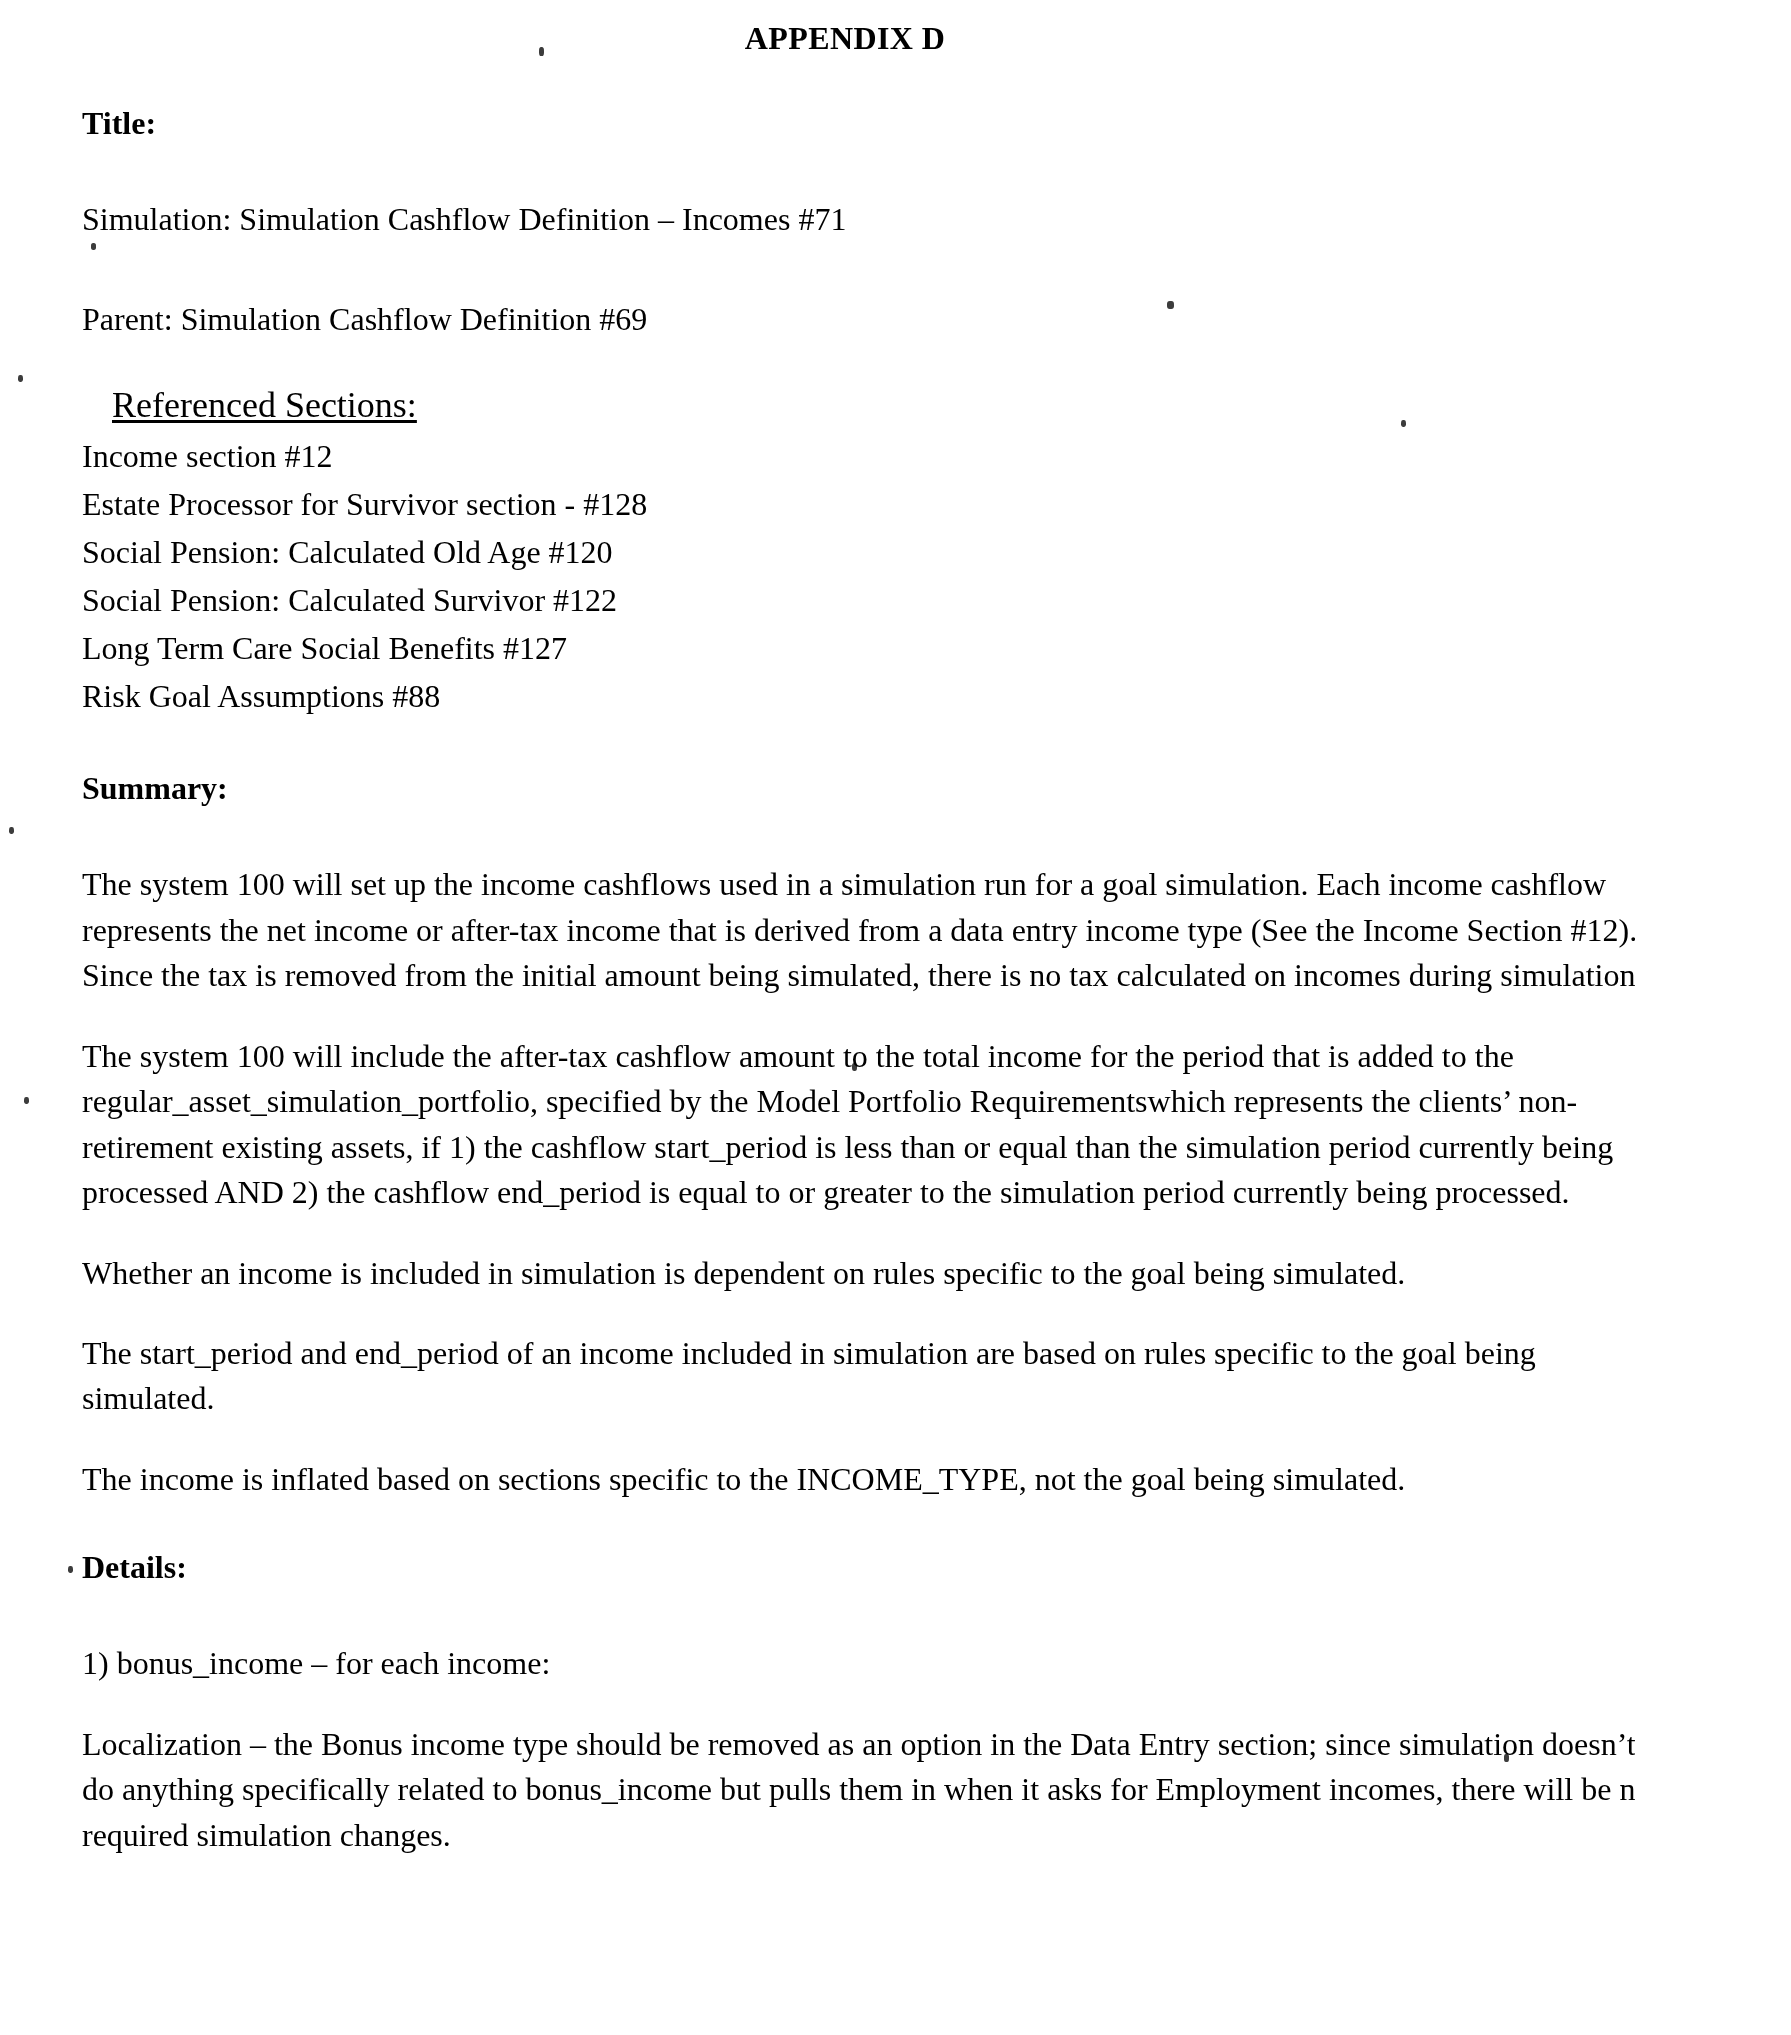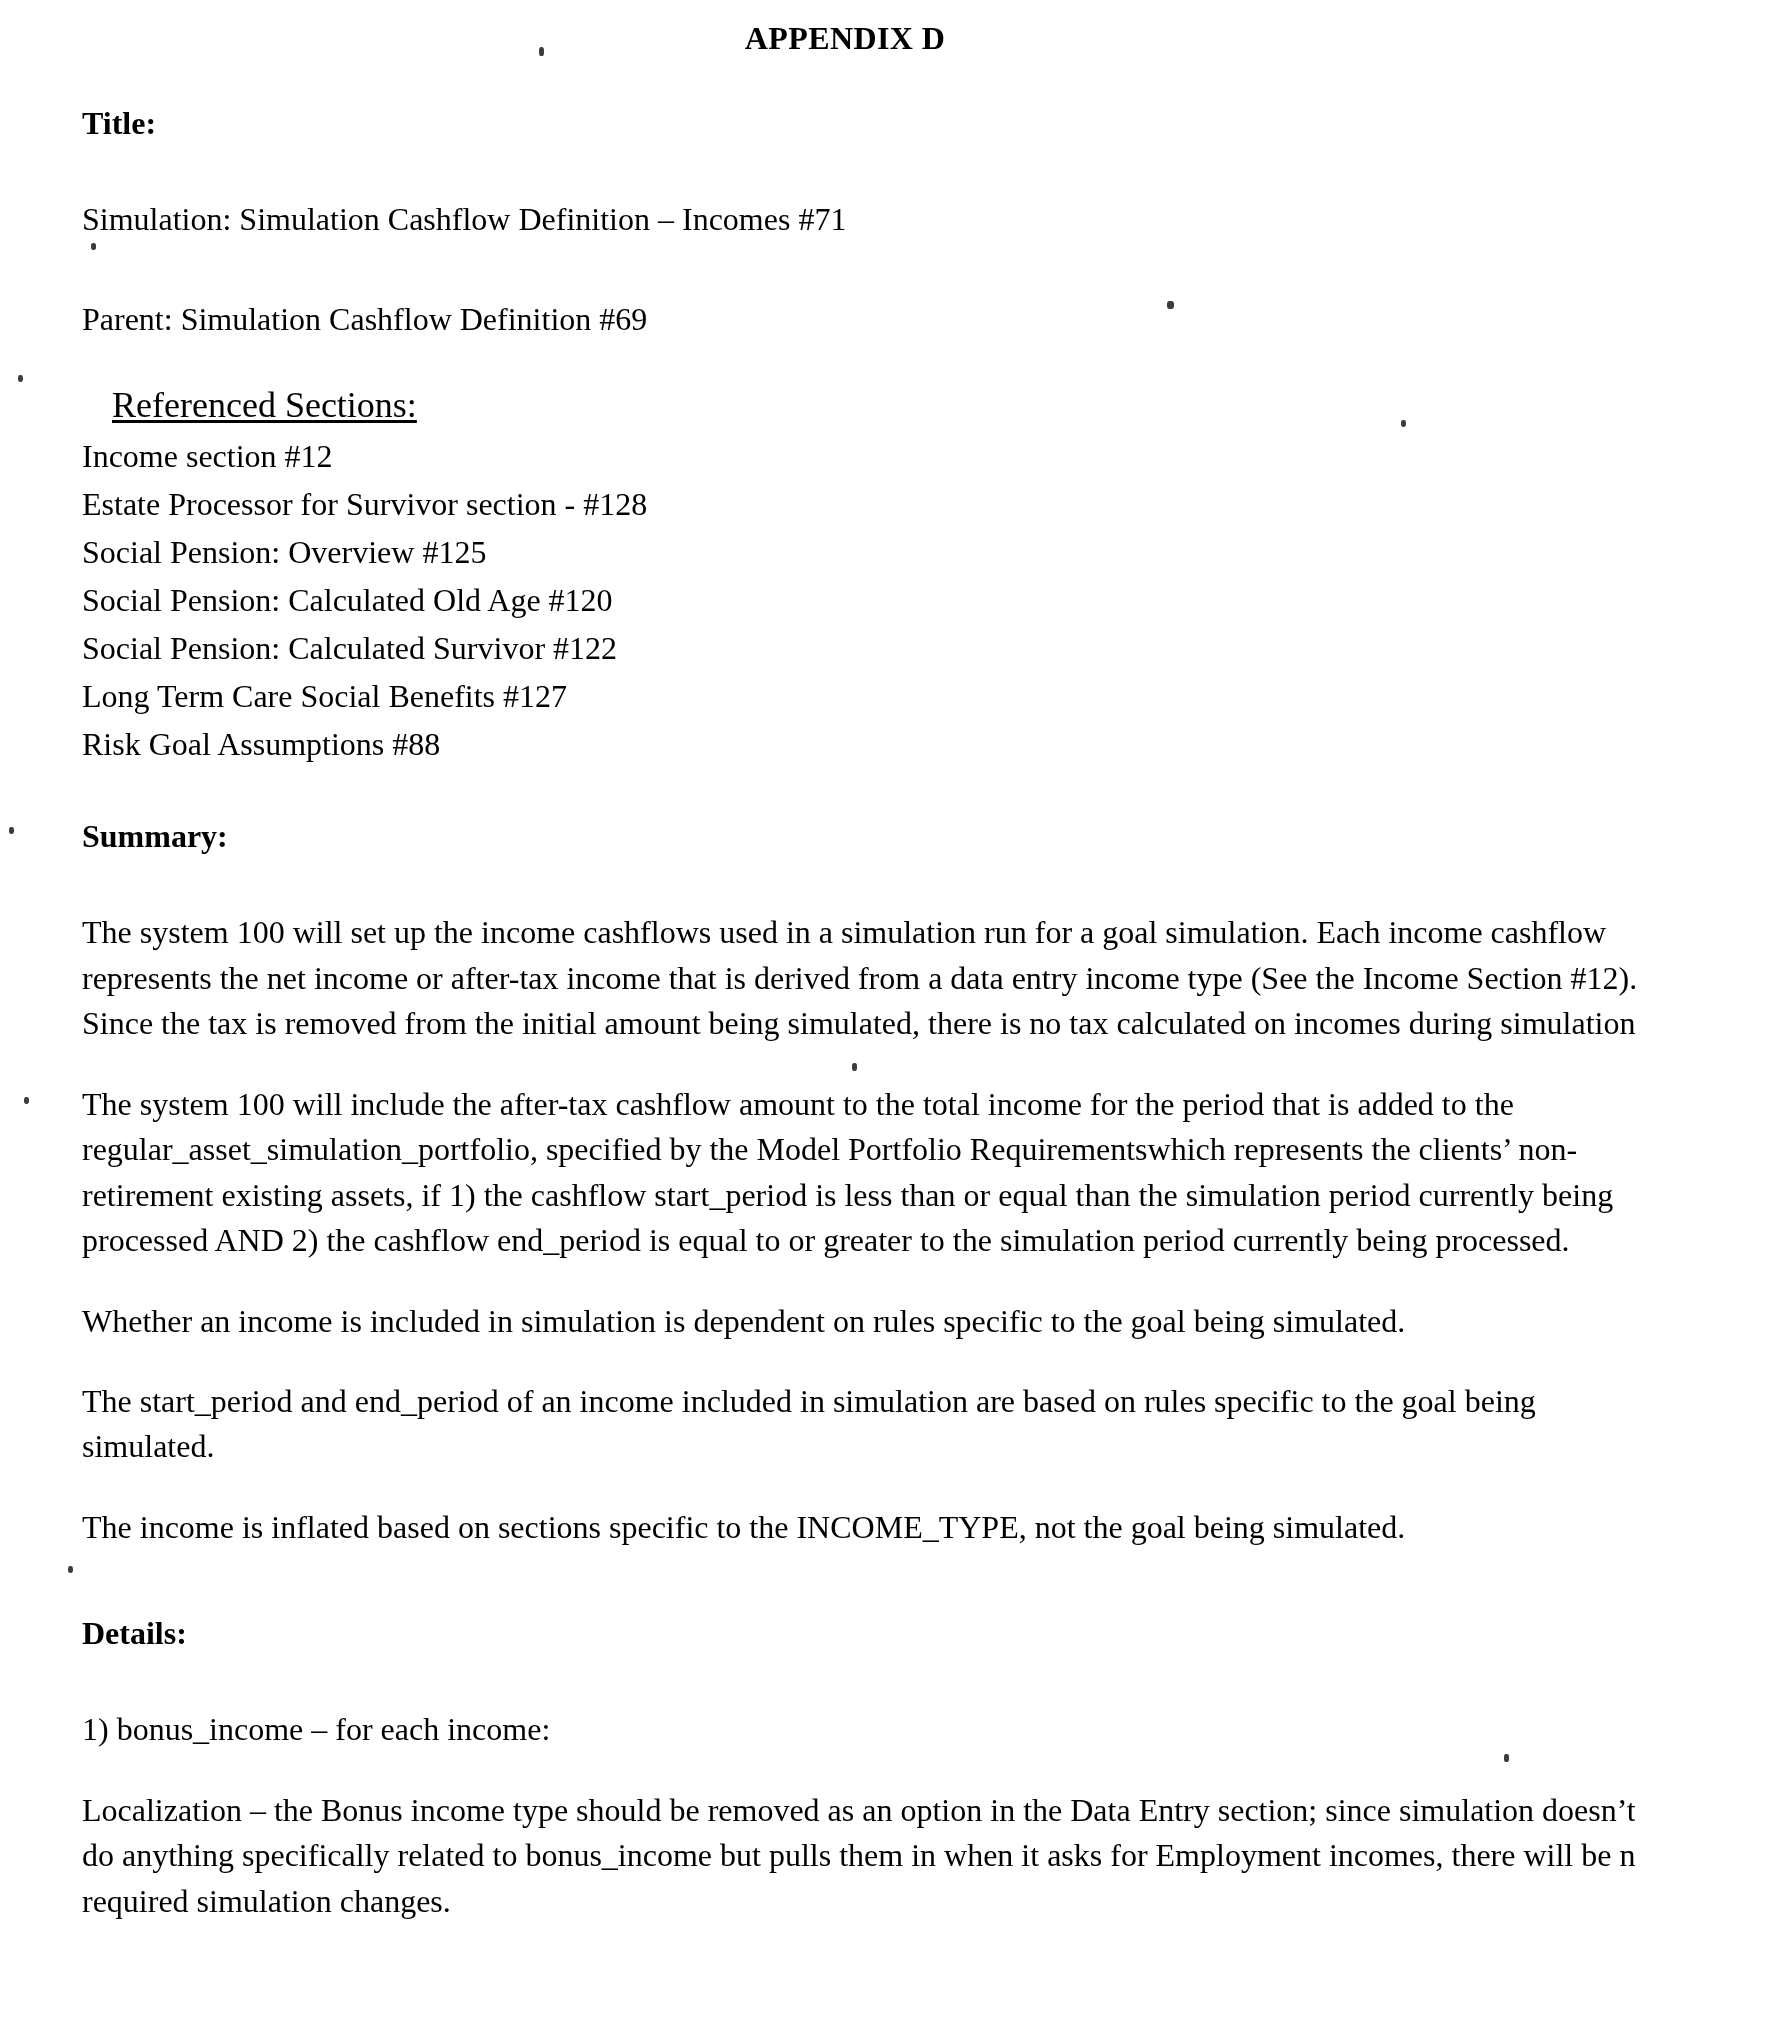--- a/index.html
+++ b/index.html
@@ -34,21 +34,21 @@
     padding-top: 19.6px;
     padding-right: 68px;
   }
   .heading {
     font-weight: bold;
     font-size: 32px;
     margin: 0;
   }
   .h-title { margin-top: 48px; }
   .h-summary { margin-top: 50px; font-family: Liberation Serif, serif; }
-  .h-details { margin-top: 65px; }
+  .h-details { margin-top: 47px; }
 
   .para {
     font-size: 32px;
     line-height: 1.42;
     margin: 0;
     text-align: left;
   }
   .gap-lg { margin-top: 55px; }
   .gap-md { margin-top: 35px; }
 
@@ -107,21 +107,20 @@
 
     <div class="para gap-lg">Parent:  Simulation Cashflow Definition #69</div>
 
     <div class="ref-block">
       <div>
         <span class="ref-title">Referenced Sections:</span>
       </div>
       <ul class="reflist">
         <li>Income section #12</li>
         <li>Estate Processor for Survivor section - #128</li>
-        <li>Social Pension: Overview #125</li>
         <li>Social Pension: Calculated Old Age #120</li>
         <li>Social Pension: Calculated Survivor #122</li>
         <li>Long Term Care Social Benefits #127</li>
         <li>Risk Goal Assumptions #88</li>
       </ul>
     </div>
 
     <div class="heading h-summary">Summary:</div>
 
     <div class="para block-p gap-lg">The system 100 will set up the income cashflows used in a simulation run for a goal simulation.  Each income cashflow represents the net income or after-tax income that is derived from a data entry income type (See the Income Section #12).  Since the tax is removed from the initial amount being simulated, there is no tax calculated on incomes during simulation.</div>

